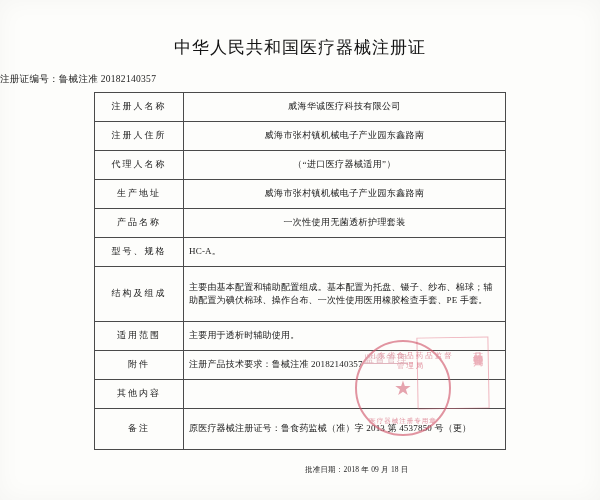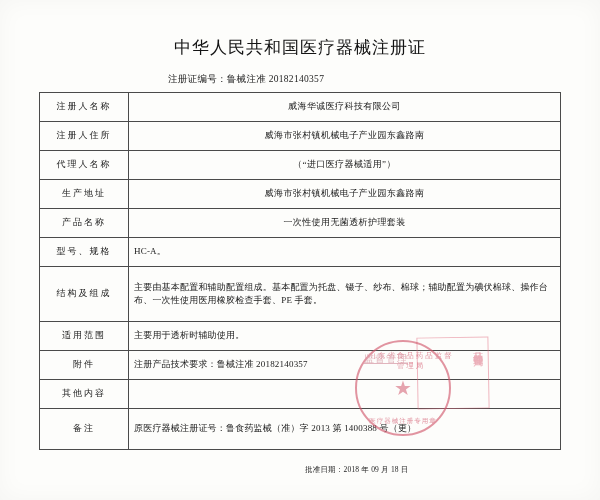--- a/index.html
+++ b/index.html
@@ -24,29 +24,28 @@
   .doc-title {
     text-align: center;
     font-size: 17px;
     font-weight: normal;
     letter-spacing: 1px;
     color: #141414;
     padding-top: 36px;
   }
   .cert-no {
     margin: 14px 0 6px 0;
-    padding-left: 168px;
     font-size: 9.5px;
     color: #1c1c1c;
     letter-spacing: 0.3px;
   }
   table.cert {
     border-collapse: collapse;
     margin: 0 auto;
-    width: 522px;
+    width: 412px;
     table-layout: fixed;
     background: transparent;
   }
   table.cert td {
     border: 1px solid #4a4a4a;
     font-size: 9px;
     line-height: 1.45;
     padding: 3px 5px;
     vertical-align: middle;
     color: #1a1a1a;
@@ -207,21 +206,21 @@
       <tr class="tall">
         <td class="label">附件</td>
         <td class="value left">注册产品技术要求：鲁械注准 20182140357</td>
       </tr>
       <tr class="tall">
         <td class="label">其他内容</td>
         <td class="value"></td>
       </tr>
       <tr class="note">
         <td class="label">备注</td>
-        <td class="value left">原医疗器械注册证号：鲁食药监械（准）字 2013 第 1400388 号（更）</td>
+        <td class="value left">原医疗器械注册证号：鲁食药监械（准）字 2013 第 4537850 号（更）</td>
       </tr>
     </tbody>
   </table>
 
   <div class="footer">
 
     <div class="footer-right">
       <div>批准日期：2018 年 09 月 18 日</div>
 
     </div>

